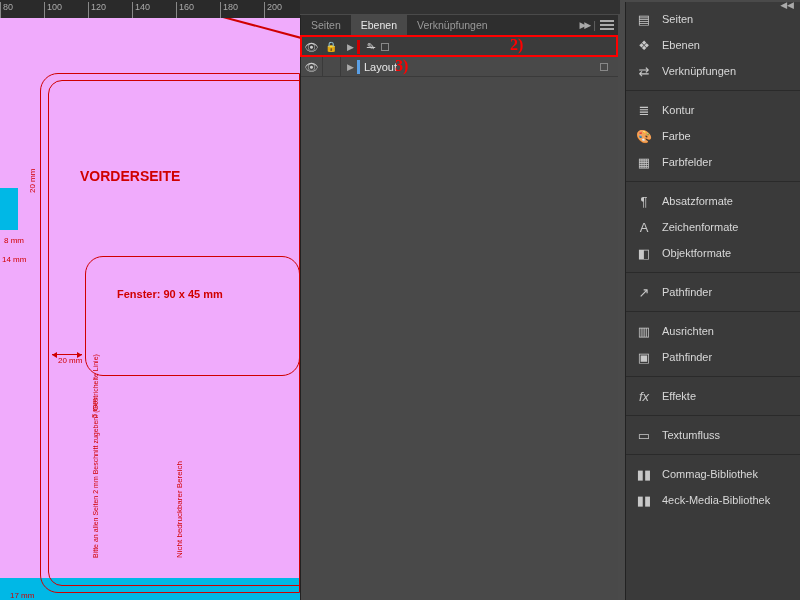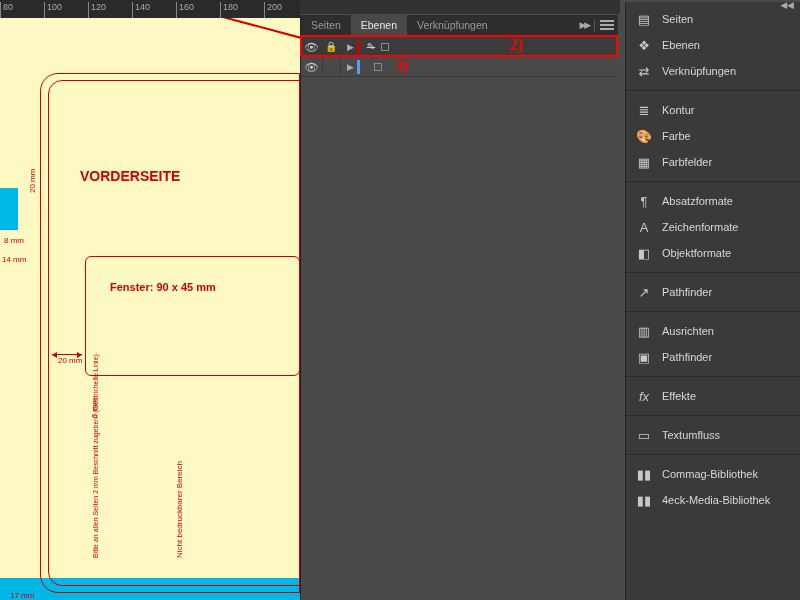--- a/index.html
+++ b/index.html
@@ -28,21 +28,21 @@
     border-left: 1px solid #888;
     height: 8px;
     padding-left: 2px;
     top: 2px;
     height: auto;
   }
   
   .doc {
     position: absolute; top: 18px; left: 0;
     width: 300px; height: 582px;
-    background: #fef9c3;
+    background: #f0abfc;
     overflow: hidden;
   }
   .docshape {
     position: relative;
     width: 100%; height: 100%;
   }
   .redtext { color: #d00000; font-weight: bold; font-size: 14px; }
   .smallred { color: #d00000; font-size: 8px; }
   .cyanbar {
     background: #00b8e6;
@@ -56,23 +56,23 @@
   }
   .innerline {
     position: absolute;
     border: 1px solid #d00000;
     border-radius: 14px 0 0 14px;
     left: 48px; top: 62px; width: 260px; height: 506px;
   }
   .fenster {
     position: absolute;
     border: 1px solid #d00000;
-    border-radius: 6px;
+    border-radius: 18px;
     left: 85px; top: 238px; width: 215px; height: 120px;
-    padding: 24px;
+    padding: 31px;
   }
   .arrow {
     position: absolute;
     top: 20px; left: 75px;
     width: 230px; height: 2px;
     background: #d00000;
     transform-origin: right center;
     transform: rotate(15deg);
   }
   .arrow::before {
@@ -263,20 +263,21 @@
     <div class="layer-end">
       <span class="pen">✎</span>
       <span class="sq"></span>
     </div>
   </div>
   <div class="layer-row">
     <div class="eye">👁</div>
     <div class="lock"></div>
     <span class="disclosure">▶</span>
     <span class="colorchip" style="background:#5aa0e6"></span>
+    <span class="layer-name plain">Layout</span>
     <div class="layer-end">
       <span class="sq"></span>
     </div>
   </div>
 </div>
 
 <div class="redbox-2"></div>
 <div class="anno" style="top:36px;left:510px">2)</div>
 <div class="anno" style="top:57px;left:395px">3)</div>
 <div class="redbox-1"></div>

